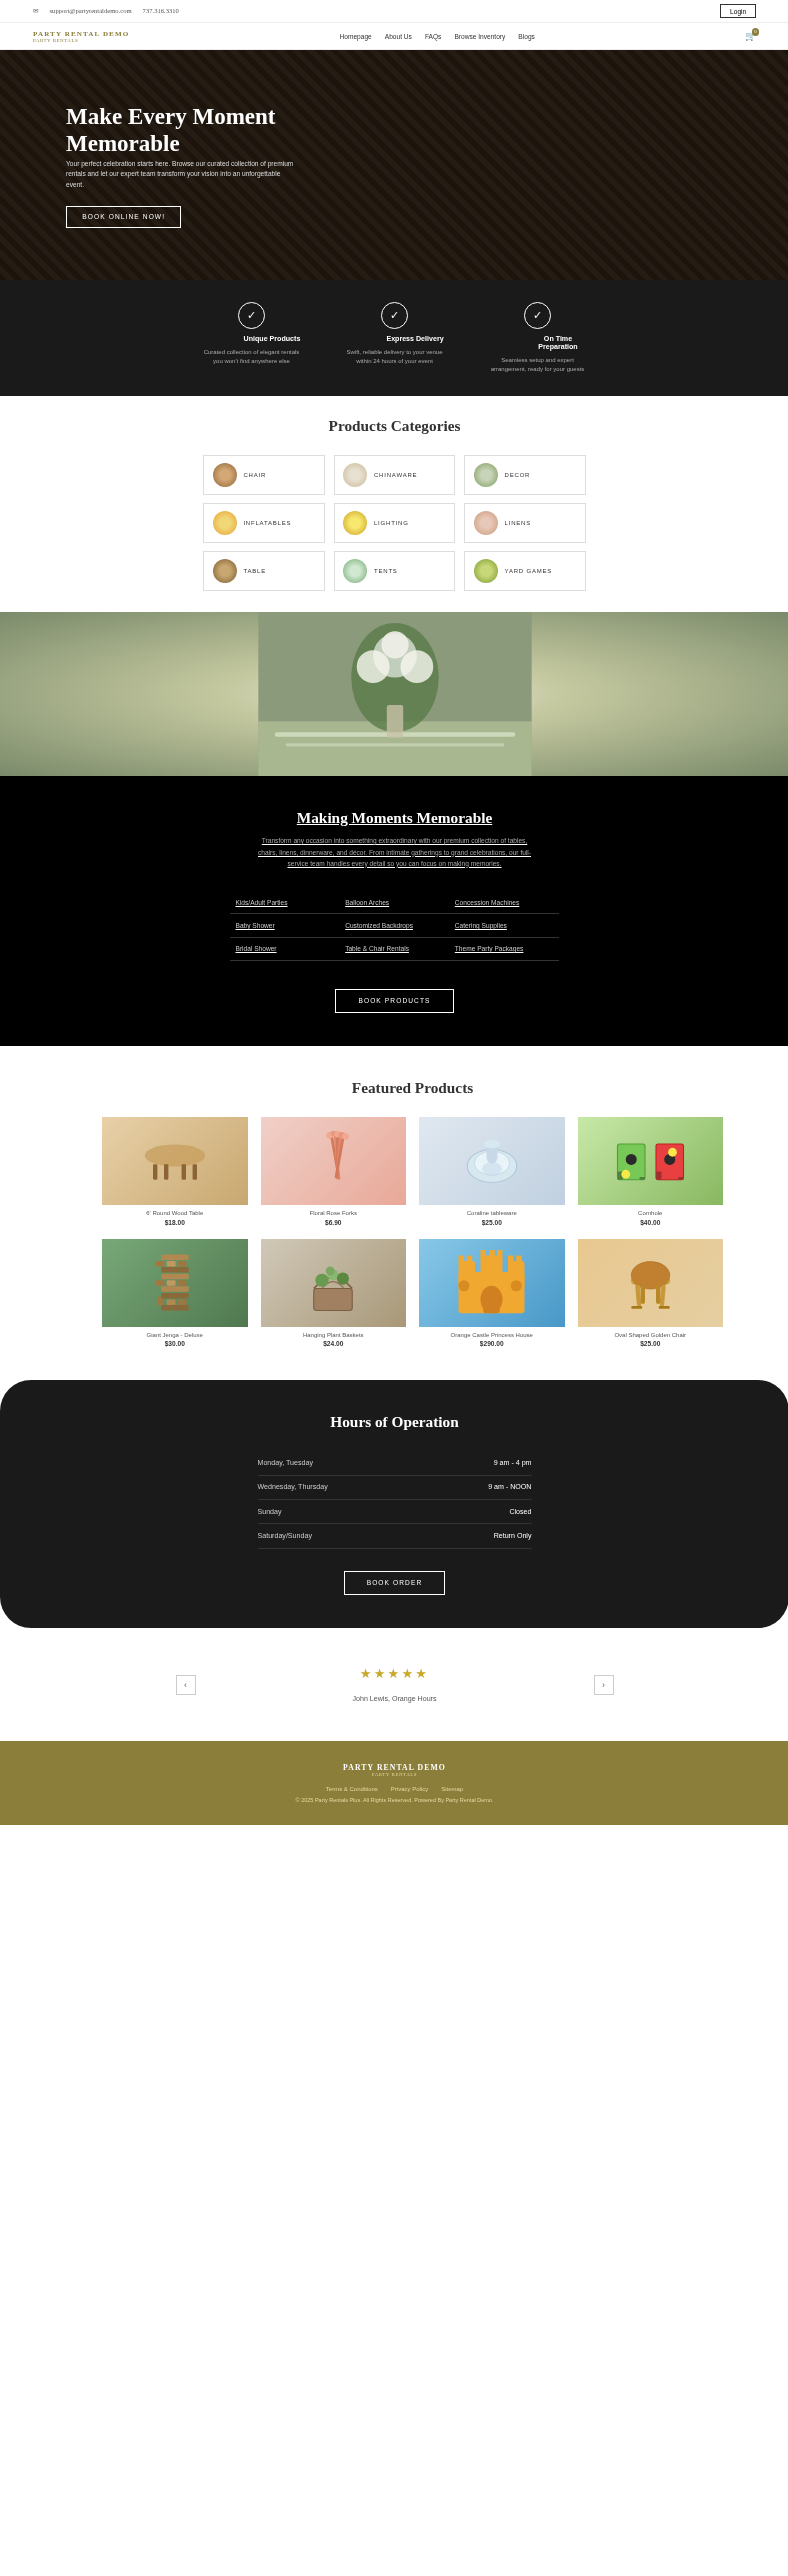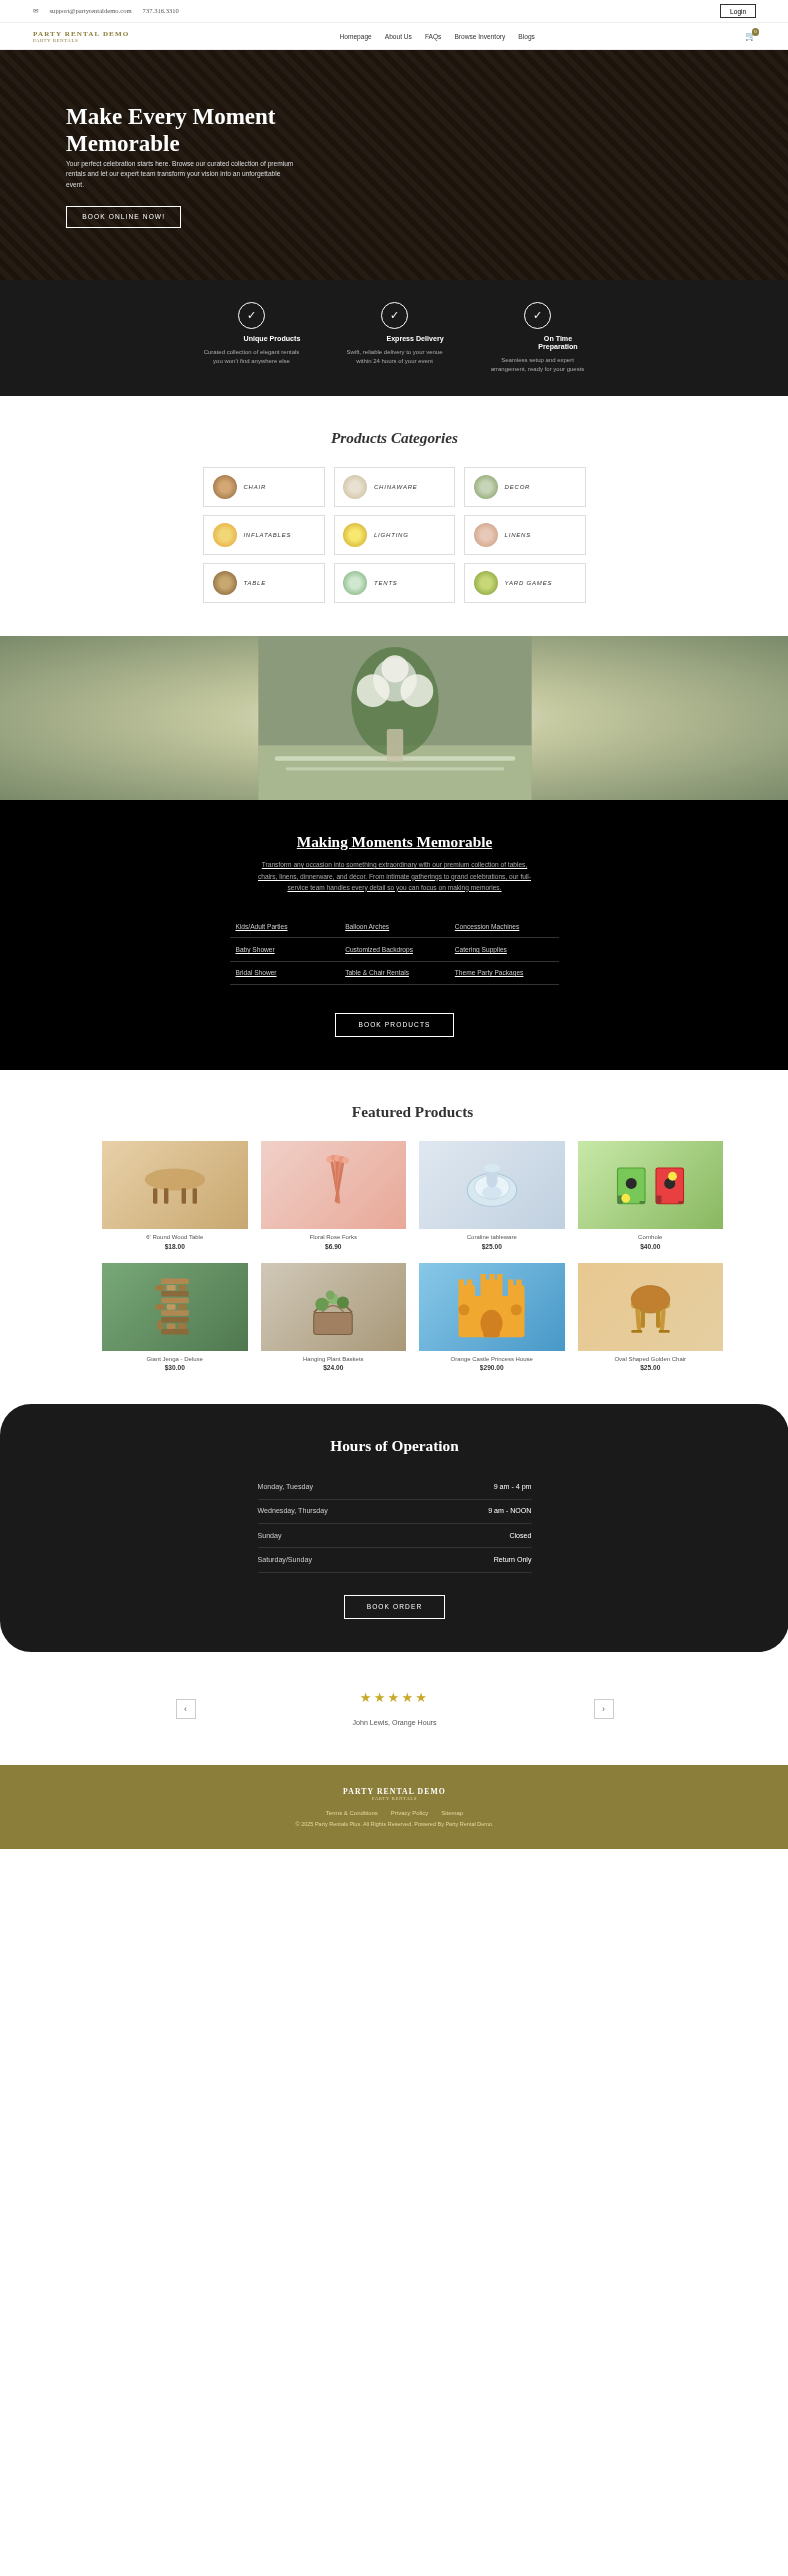--- a/index.html
+++ b/index.html
@@ -148,23 +148,22 @@
     }
     .feature-desc {
       color: #aaa;
       font-size: 6px;
       font-family: Arial, sans-serif;
       line-height: 1.5;
     }
 
     
     .products-categories {
-      padding: 33px 66px;
+      padding: 21px 66px;
       text-align: center;
-      font-style: italic;
     }
     .section-title {
       font-size: 15.3px;
       margin-bottom: 20px;
       font-family: Georgia, serif;
       color: #333;
     }
     .categories-grid {
       display: grid;
       grid-template-columns: repeat(3, 1fr);

